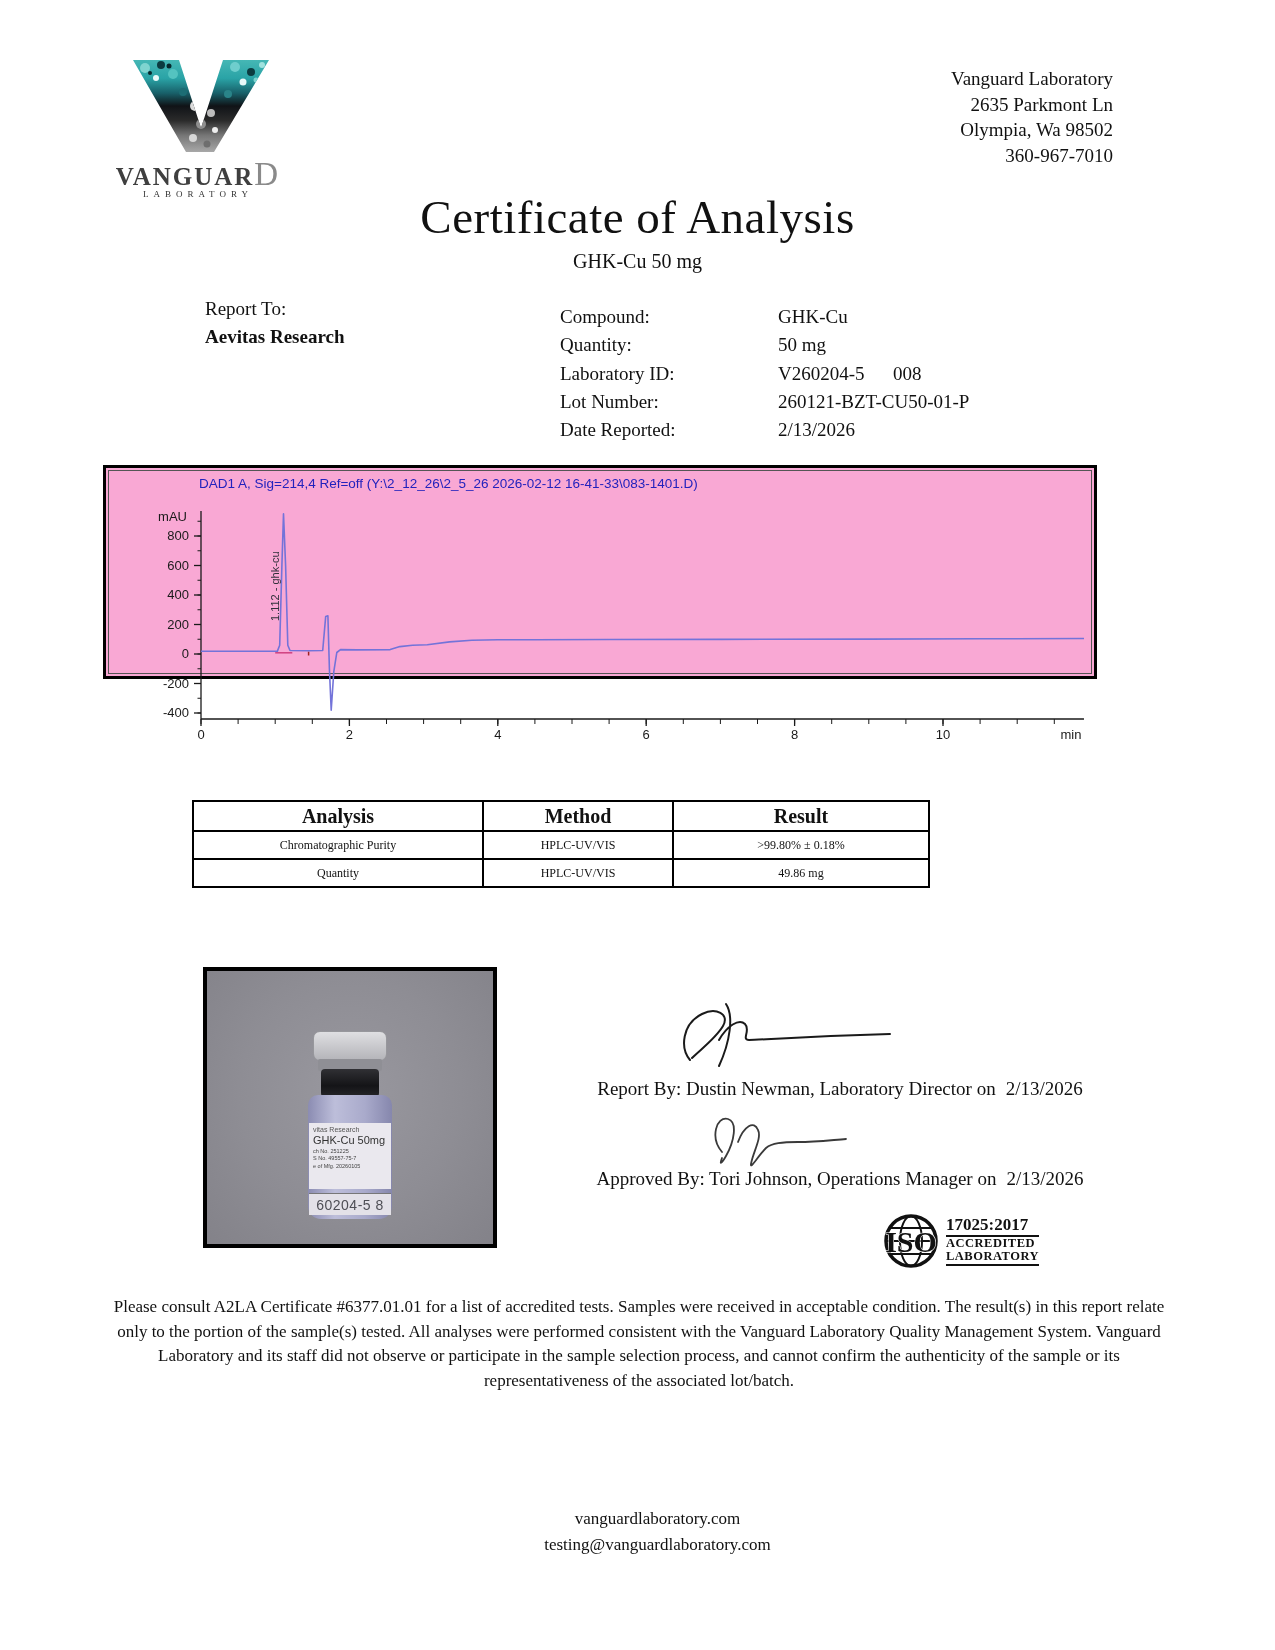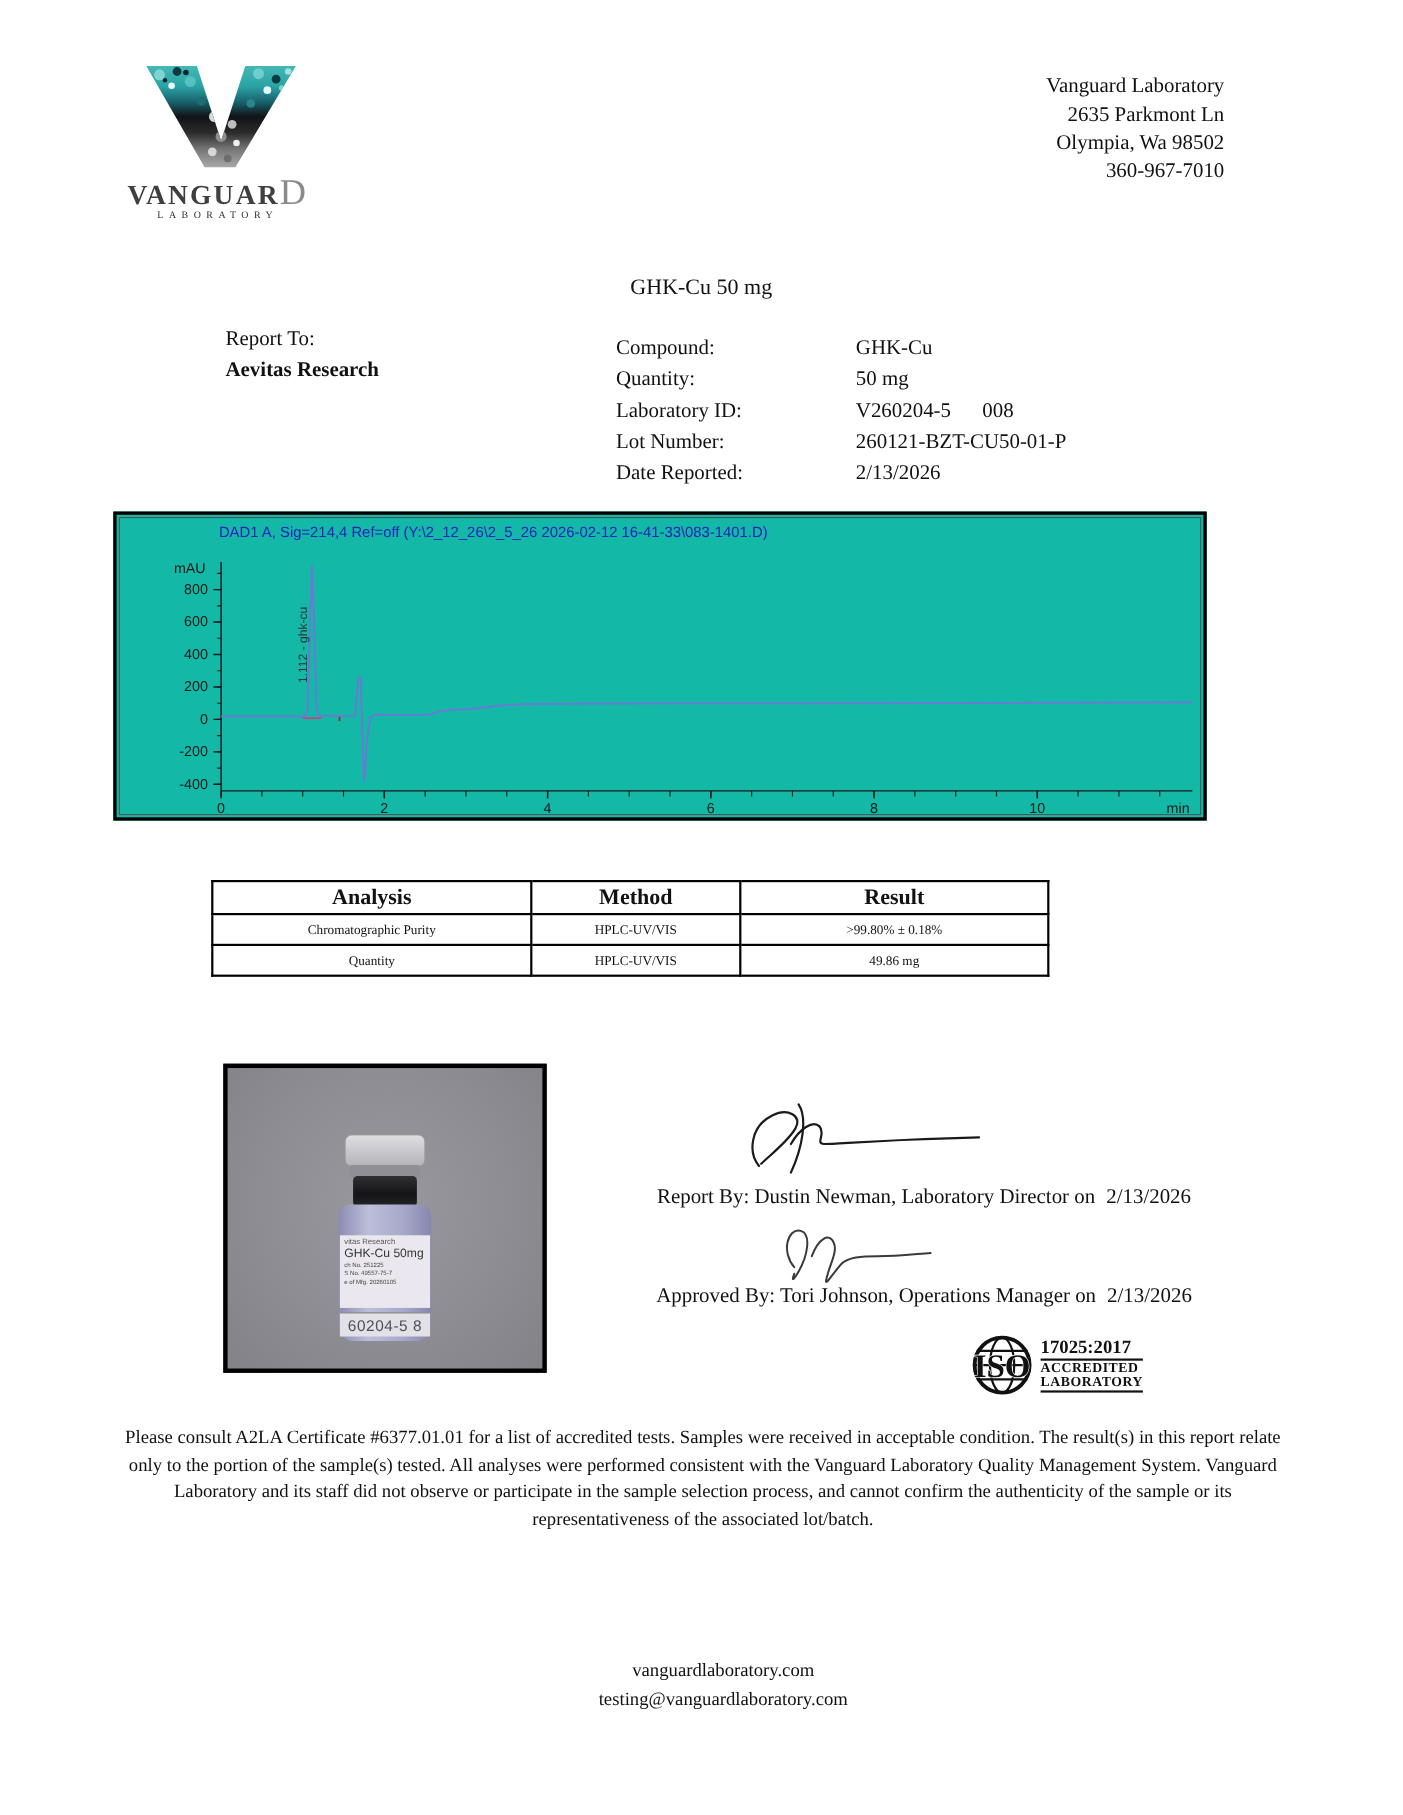--- a/index.html
+++ b/index.html
@@ -18,33 +18,33 @@
   .doc-title { position:absolute; left:0; top:190px; width:100%; text-align:center; font-size:47px; letter-spacing:0.5px; }
   .doc-subtitle { position:absolute; left:0; top:250px; width:100%; text-align:center; font-size:20px; }
   
   .report-to { position:absolute; left:205px; top:295px; font-size:19px; line-height:1.45; }
   .report-to .org { font-weight:bold; }
   .info-fields { position:absolute; left:560px; top:303px; font-size:19px; }
   .info-row { display:flex; line-height:1.49; }
   .info-row .lbl { width:210px; }
   .info-row .val { padding-left:8px; white-space:pre; }
   
-  .chrom-panel { position:absolute; left:103px; top:465px; width:994px; height:281px; border:3px solid #000; background:#14b8a6; }
+  .chrom-panel { position:absolute; left:103px; top:465px; width:994px; height:214px; border:3px solid #000; background:#f9a8d4; }
   .chrom-inner { position:absolute; left:2px; top:2px; right:2px; bottom:2px; border:1px solid #555; }
   .chrom-title { position:absolute; left:90px; top:5px; font-family:"Liberation Sans","DejaVu Sans",sans-serif; font-size:13.5px; color:#2222bd; white-space:nowrap; }
   .chrom-svg { position:absolute; left:2px; top:20px; }
   .tick-label { font-family:"Liberation Sans","DejaVu Sans",sans-serif; font-size:13px; fill:#1a1a1a; }
   .axis-unit { font-family:"Liberation Sans","DejaVu Sans",sans-serif; font-size:13px; fill:#1a1a1a; }
   .peak-label { font-family:"Liberation Sans","DejaVu Sans",sans-serif; font-size:11px; fill:#30303a; }
   
   .results { position:absolute; left:192px; top:800px; border-collapse:collapse; }
   .results th, .results td { border:2px solid #000; text-align:center; padding:2px 6px; }
   .results th { font-size:20px; height:30px; }
   .results td { font-size:12px; height:28px; }
-  .col-analysis { width:290px; } .col-method { width:190px; } .col-result { width:280px; }
+  .col-analysis { width:290px; } .col-method { width:190px; } .col-result { width:256px; }
   
   .vial-box { position:absolute; left:203px; top:967px; width:294px; height:281px; border:4px solid #000; background:#404040; }
   .vial-photo { position:absolute; inset:0; background:radial-gradient(ellipse at 50% 45%, #99989f 0%, #8e8d94 55%, #838289 100%); }
   .vial { position:absolute; left:50%; transform:translateX(-50%); }
   .vial-cap { top:60px; width:74px; height:30px; border-radius:7px; background:linear-gradient(#dfdfe2,#b4b4b9); border:1px solid #97979c; }
   .vial-capskirt { top:88px; width:64px; height:12px; background:#8f8f95; border-radius:2px; }
   .vial-crimp { top:98px; width:58px; height:28px; background:linear-gradient(#303034,#141417 60%,#26262a); border-radius:4px; }
   .vial-body { top:124px; width:84px; height:124px; background:linear-gradient(90deg,#8b8cb2,#bdbeda 32%,#a9aacb 68%,#8687ad); border-radius:10px 10px 13px 13px; }
   .vial-label { position:absolute; left:1px; top:28px; width:82px; height:66px; background:#eae8ee; overflow:hidden; padding:3px 0 0 4px; }
   .vl-line1 { font-family:"Liberation Sans","DejaVu Sans",sans-serif; font-size:7px; color:#555; }
@@ -117,20 +117,21 @@
     <div class="logo-sub">LABORATORY</div>
   </div>
 
   <div class="address-block">
     <div>Vanguard Laboratory</div>
     <div>2635 Parkmont Ln</div>
     <div>Olympia, Wa 98502</div>
     <div>360-967-7010</div>
   </div>
 
+  <div class="doc-title">Certificate of Analysis</div>
   <div class="doc-subtitle">GHK-Cu 50 mg</div>
 
   <div class="report-to">
     <div>Report To:</div>
     <div class="org">Aevitas Research</div>
   </div>
   <div class="info-fields">
     <div class="info-row">
         <span class="lbl">Compound:</span>
         <span class="val">GHK-Cu</span>

